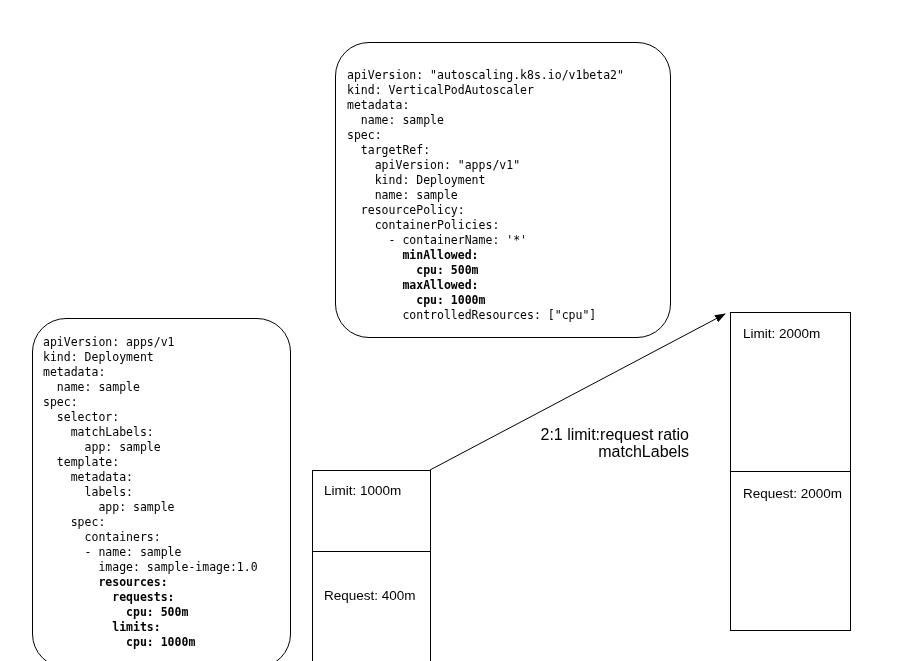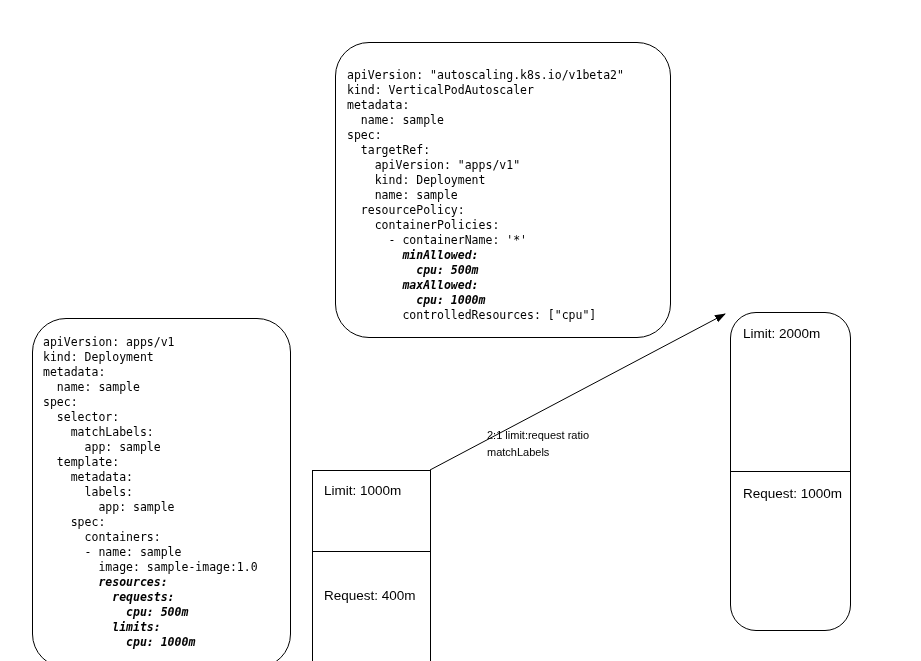--- a/index.html
+++ b/index.html
@@ -29,53 +29,53 @@
     margin: 0;
     font-family: "DejaVu Sans Mono", monospace;
     font-size: 11.5px;
     line-height: 15px;
     white-space: pre;
     color: #000000;
   }
   .vpa-box .code    { padding: 25px 0 0 11px; }
   .deploy-box .code { padding: 16px 0 0 10px; }
   .code-line { white-space: pre; }
-  .code-line.bold { font-weight: bold; font-style: italic; }
+  .code-line.bold { font-weight: bold; }
   .pod-box {
     position: absolute;
     border: 1px solid #000000;
     background: #ffffff;
     box-sizing: border-box;
     display: flex;
     flex-direction: column;
   }
   .pod-before { left: 312px; top: 470px; width: 119px; height: 198px; gap: 24px; }
-  .pod-after  { left: 730px; top: 312px; width: 121px; height: 319px; border-radius: 26px; }
+  .pod-after  { left: 730px; top: 312px; width: 121px; height: 319px; }
   .pod-section {
     box-sizing: border-box;
     font-size: 13.5px;
     line-height: 16px;
   }
   .pod-before .pod-limit   { height: 81px; border-bottom: 1px solid #000000; padding: 12px 4px 0 11px; }
   .pod-before .pod-request { flex: 1; padding: 12px 4px 0 11px; }
   .pod-after .pod-limit    { height: 159px; border-bottom: 1px solid #000000; padding: 13px 4px 0 12px; }
   .pod-after .pod-request  { flex: 1; padding: 14px 4px 0 12px; }
   .arrow-layer {
     position: absolute;
     left: 0; top: 0;
     width: 921px; height: 661px;
     pointer-events: none;
   }
   .arrow-label {
     position: absolute;
     left: 487px;
     top: 427px;
     width: 202px;
-    text-align: left;
-    font-size: 11px;
+    text-align: right;
+    font-size: 16px;
     line-height: 16.5px;
     color: #000000;
   }
 </style>
 </head>
 <body>
 
 <div class="canvas">
 
   <svg class="arrow-layer" viewBox="0 0 921 661" xmlns="http://www.w3.org/2000/svg">
@@ -102,21 +102,21 @@
     <div class="pod-section pod-request">
       <span>Request: 400m</span>
     </div>
   </div>
 
   <div class="pod-box pod-after">
     <div class="pod-section pod-limit">
       <span>Limit: 2000m</span>
     </div>
     <div class="pod-section pod-request">
-      <span>Request: 1000m</span>
+      <span>Request: 2000m</span>
     </div>
   </div>
 
   <div class="arrow-label">
     <div>2:1 limit:request ratio</div>
     <div>matchLabels</div>
   </div>
 
 </div>
 

